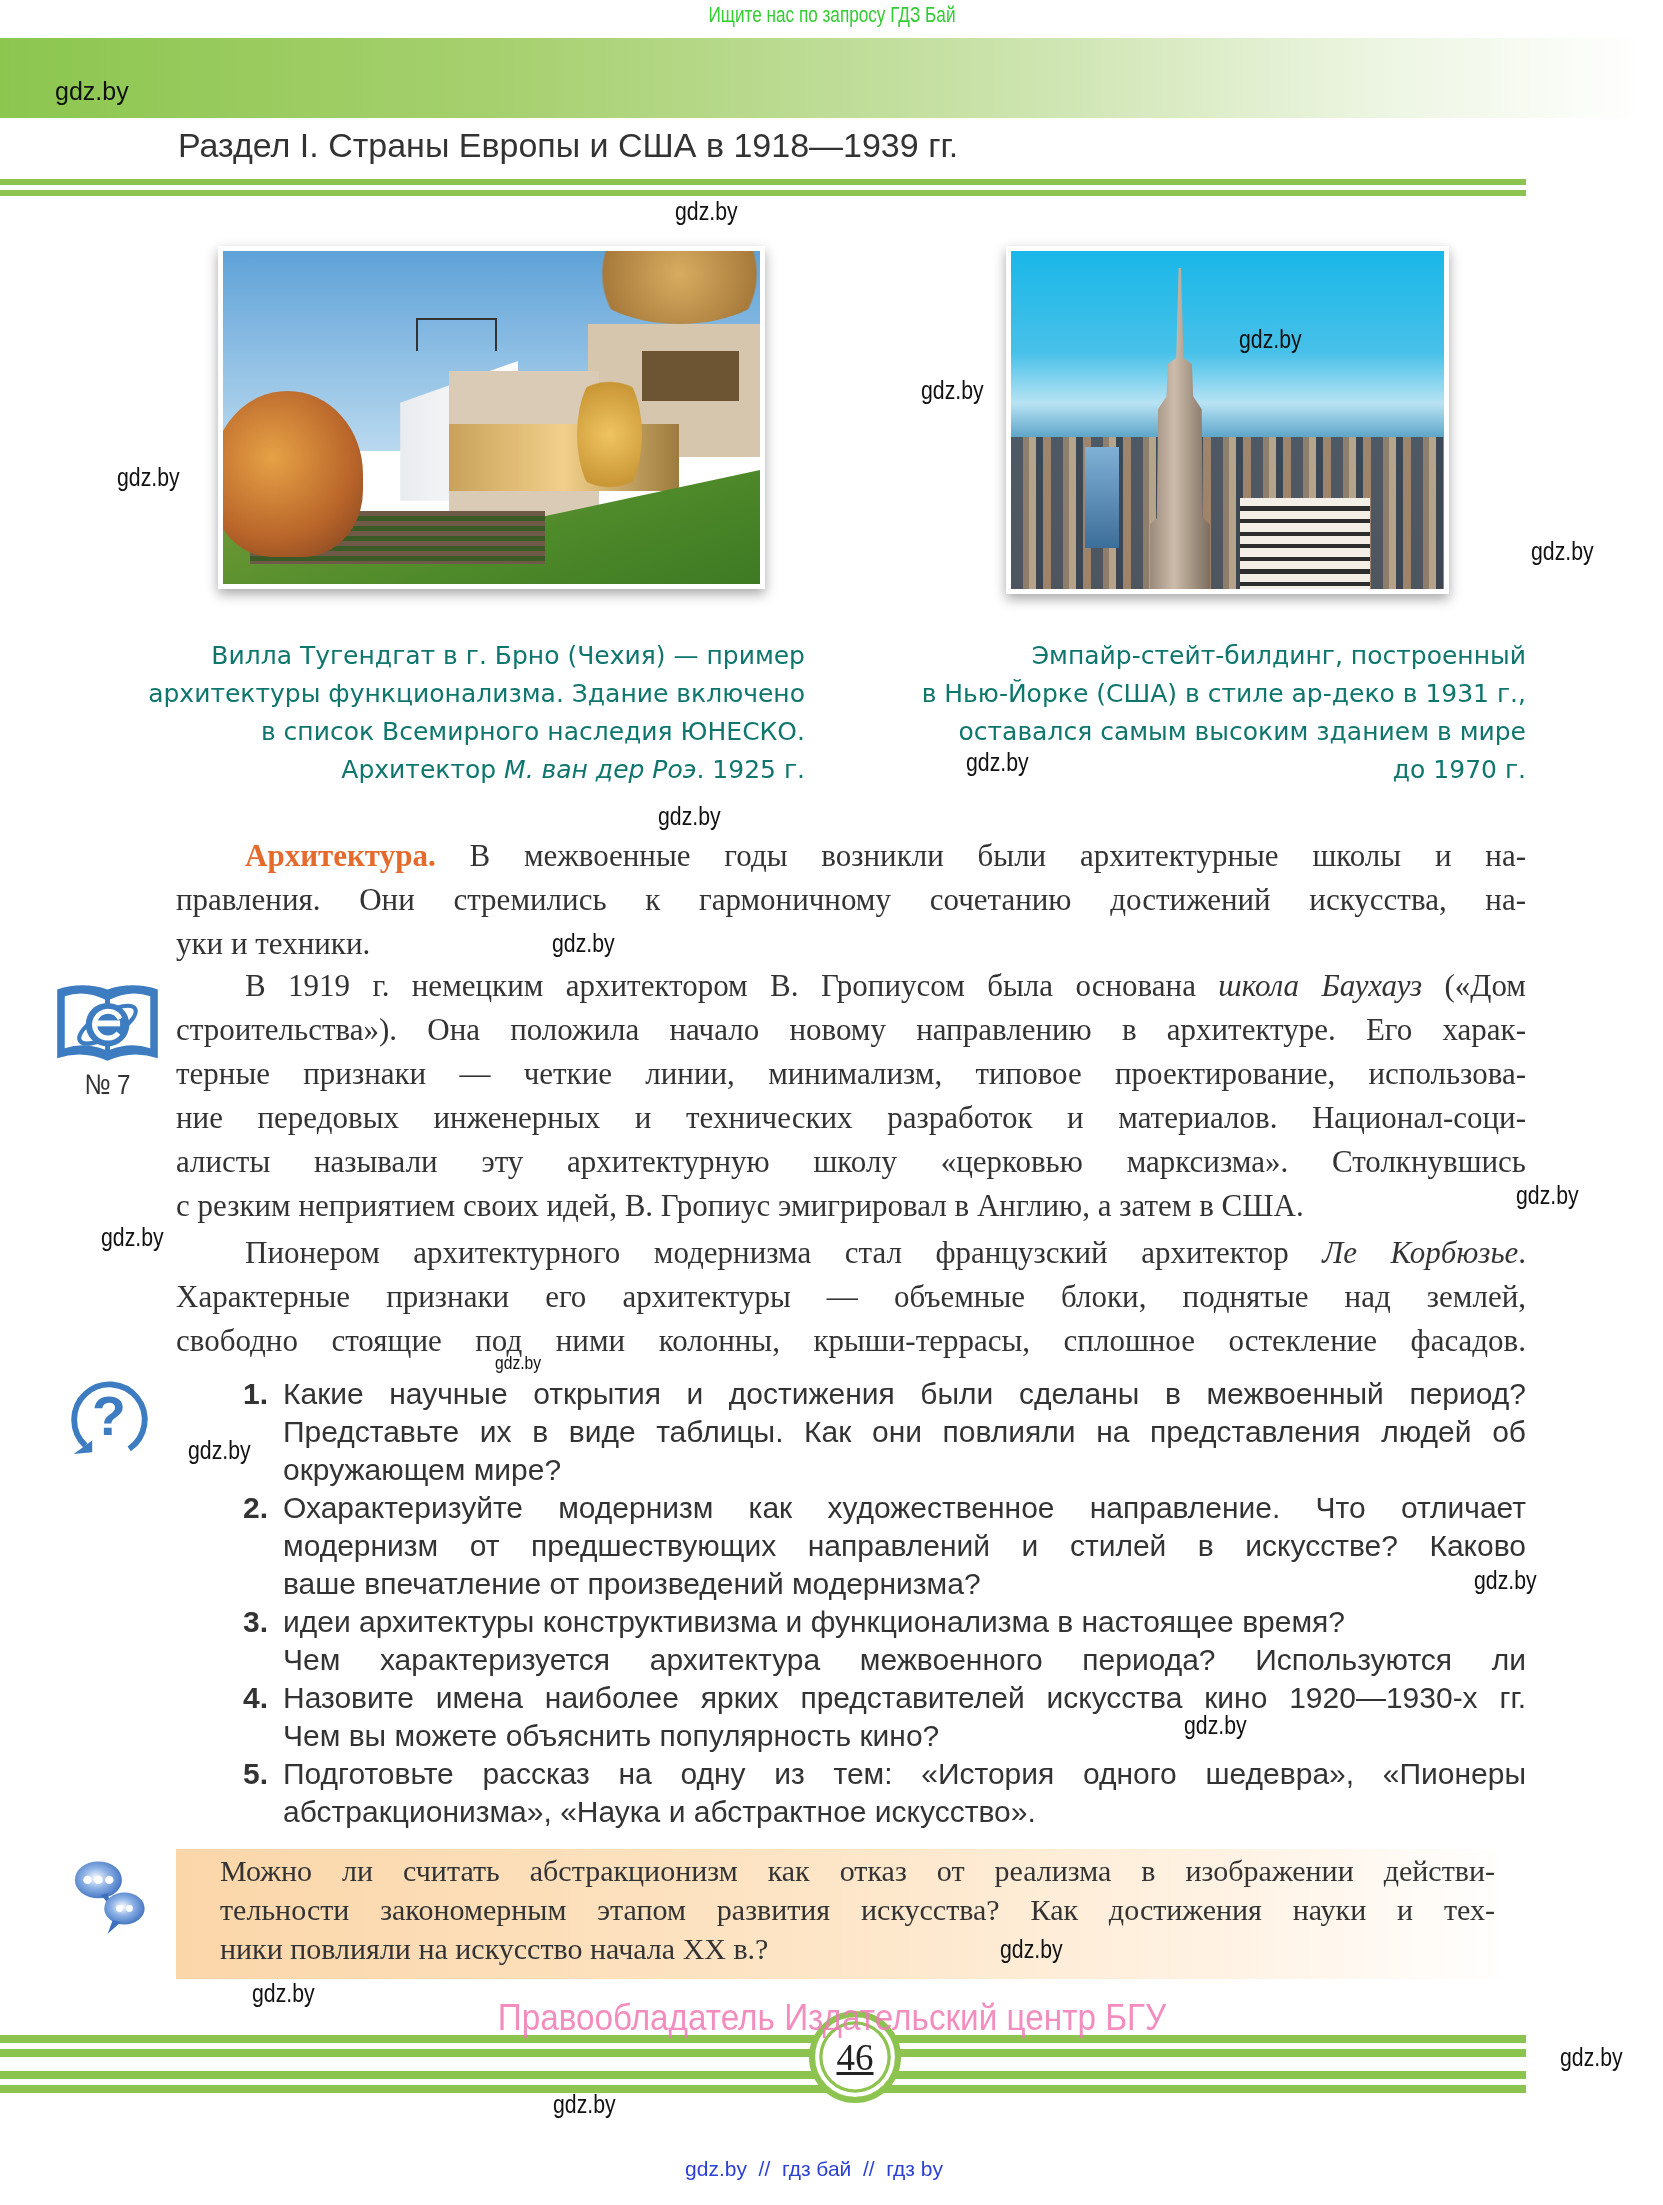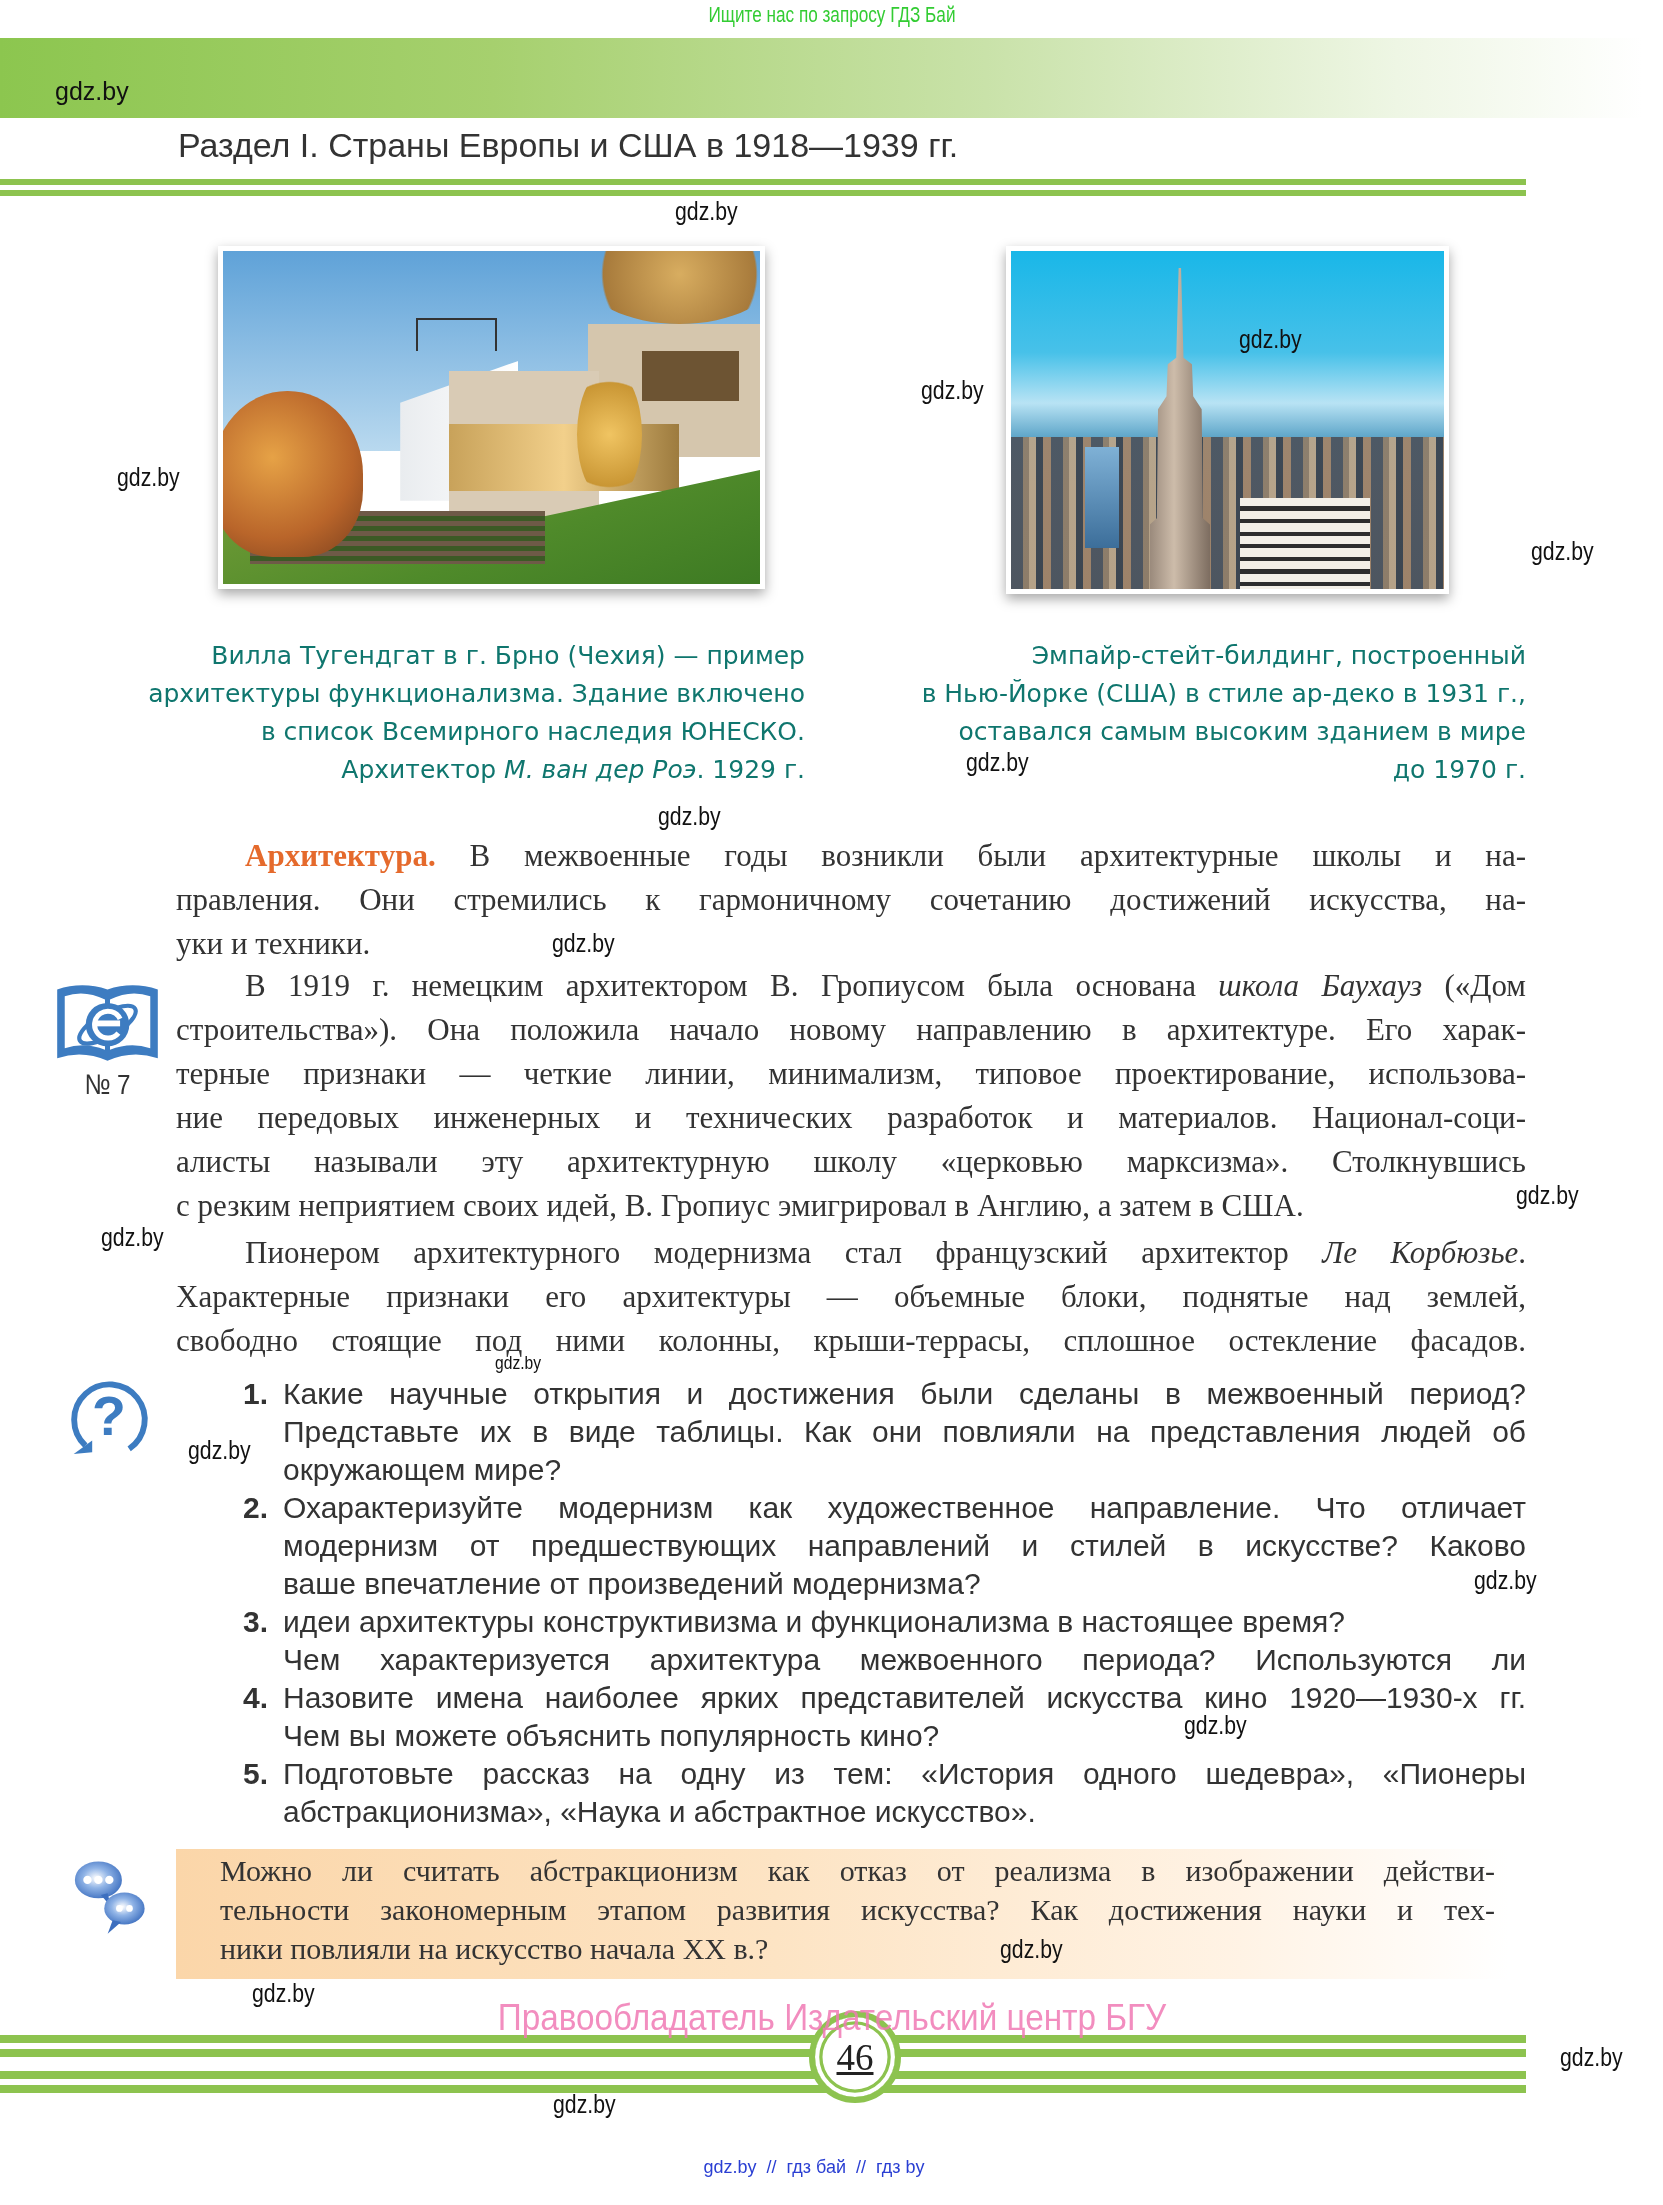--- a/index.html
+++ b/index.html
@@ -54,21 +54,21 @@
   .q { position: relative; padding-left: 40px; }
   .q .num { position: absolute; left: 0; top: 0; font-weight: bold; }
 
   .discuss { top: 1849px; left: 176px; width: 1333px; height: 130px; background: linear-gradient(to right, #fbd6a9 0%, #fde4c4 45%, #fff3e5 80%, #ffffff 100%); }
   .discuss-text { top: 1851px; left: 220px; width: 1275px; font-family: Liberation Serif, serif; font-size: 30px; line-height: 39px; color: #333; }
 
   .copyright { top: 1997px; left: 0; width: 1664px; text-align: center; font-size: 37px; color: #f07ab4; opacity: .85; white-space: nowrap; transform: scaleX(0.9); transform-origin: center; }
   .pagecircle { top: 2011px; left: 809px; width: 92px; height: 92px; border-radius: 50%; border: 6.7px solid #8dc34f; background: #fff; box-shadow: inset 0 0 0 4.2px #fff, inset 0 0 0 7.5px #8dc34f; display:flex; align-items:center; justify-content:center; }
   .pagenum { font-family: "Liberation Serif", serif; font-size: 37px; color: #222; text-decoration: underline; }
 
-  .bottom-links { top: 2157px; left: 0; width: 1628px; text-align: center; font-size: 18px; color: #2a3fd3; white-space: pre; }
+  .bottom-links { top: 2157px; left: 0; width: 1628px; text-align: center; font-size: 21px; color: #2a3fd3; white-space: pre; }
 
   svg { display: block; }
 </style>
 </head>
 <body>
 
 <div class="abs top-search">Ищите нас по запросу ГДЗ Бай</div>
 <div class="abs banner"></div>
 <div class="abs wm" style="top:77px;left:55px;">gdz.by</div>
 
@@ -102,21 +102,21 @@
   <div class="bldg-blue"></div>
   <div class="esb"></div>
   <div class="bldg-white"></div>
 </div>
 <div class="abs wm wm-narrow" style="top:325px;left:1239px;">gdz.by</div>
 
 <div class="abs caption" style="top:637px;left:134px;width:671px;">
   <div>Вилла Тугендгат в г. Брно (Чехия) — пример</div>
   <div>архитектуры функционализма. Здание включено</div>
   <div>в список Всемирного наследия ЮНЕСКО.</div>
-  <div><span>Архитектор </span><i>М. ван дер Роэ</i><span>. 1929 г.</span></div>
+  <div><span>Архитектор </span><i>М. ван дер Роэ</i><span>. 1925 г.</span></div>
 </div>
 <div class="abs caption" style="top:637px;left:889px;width:637px;">
   <div>Эмпайр-стейт-билдинг, построенный</div>
   <div>в Нью-Йорке (США) в стиле ар-деко в 1931 г.,</div>
   <div>оставался самым высоким зданием в мире</div>
   <div>до 1970 г.</div>
 </div>
 <div class="abs wm wm-narrow" style="top:748px;left:966px;">gdz.by</div>
 <div class="abs wm wm-narrow" style="top:802px;left:658px;">gdz.by</div>
 

